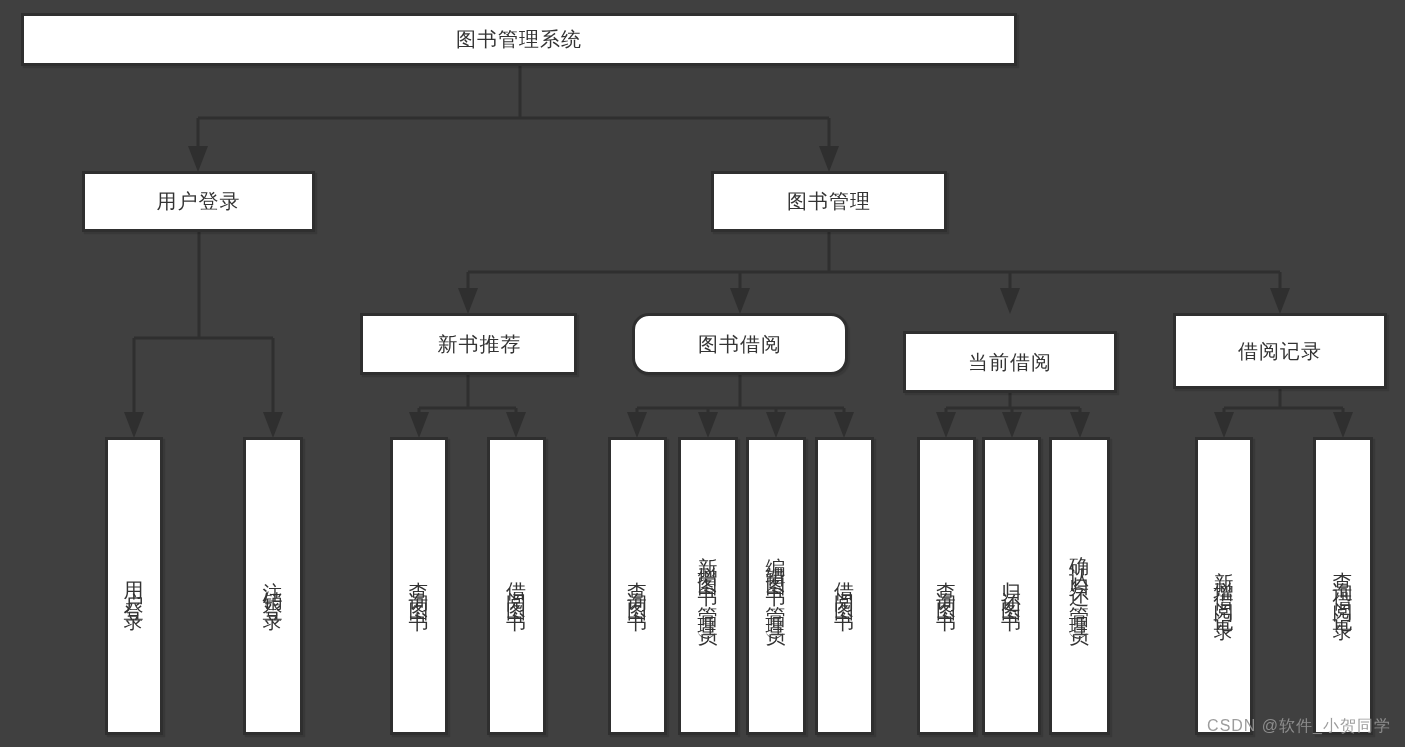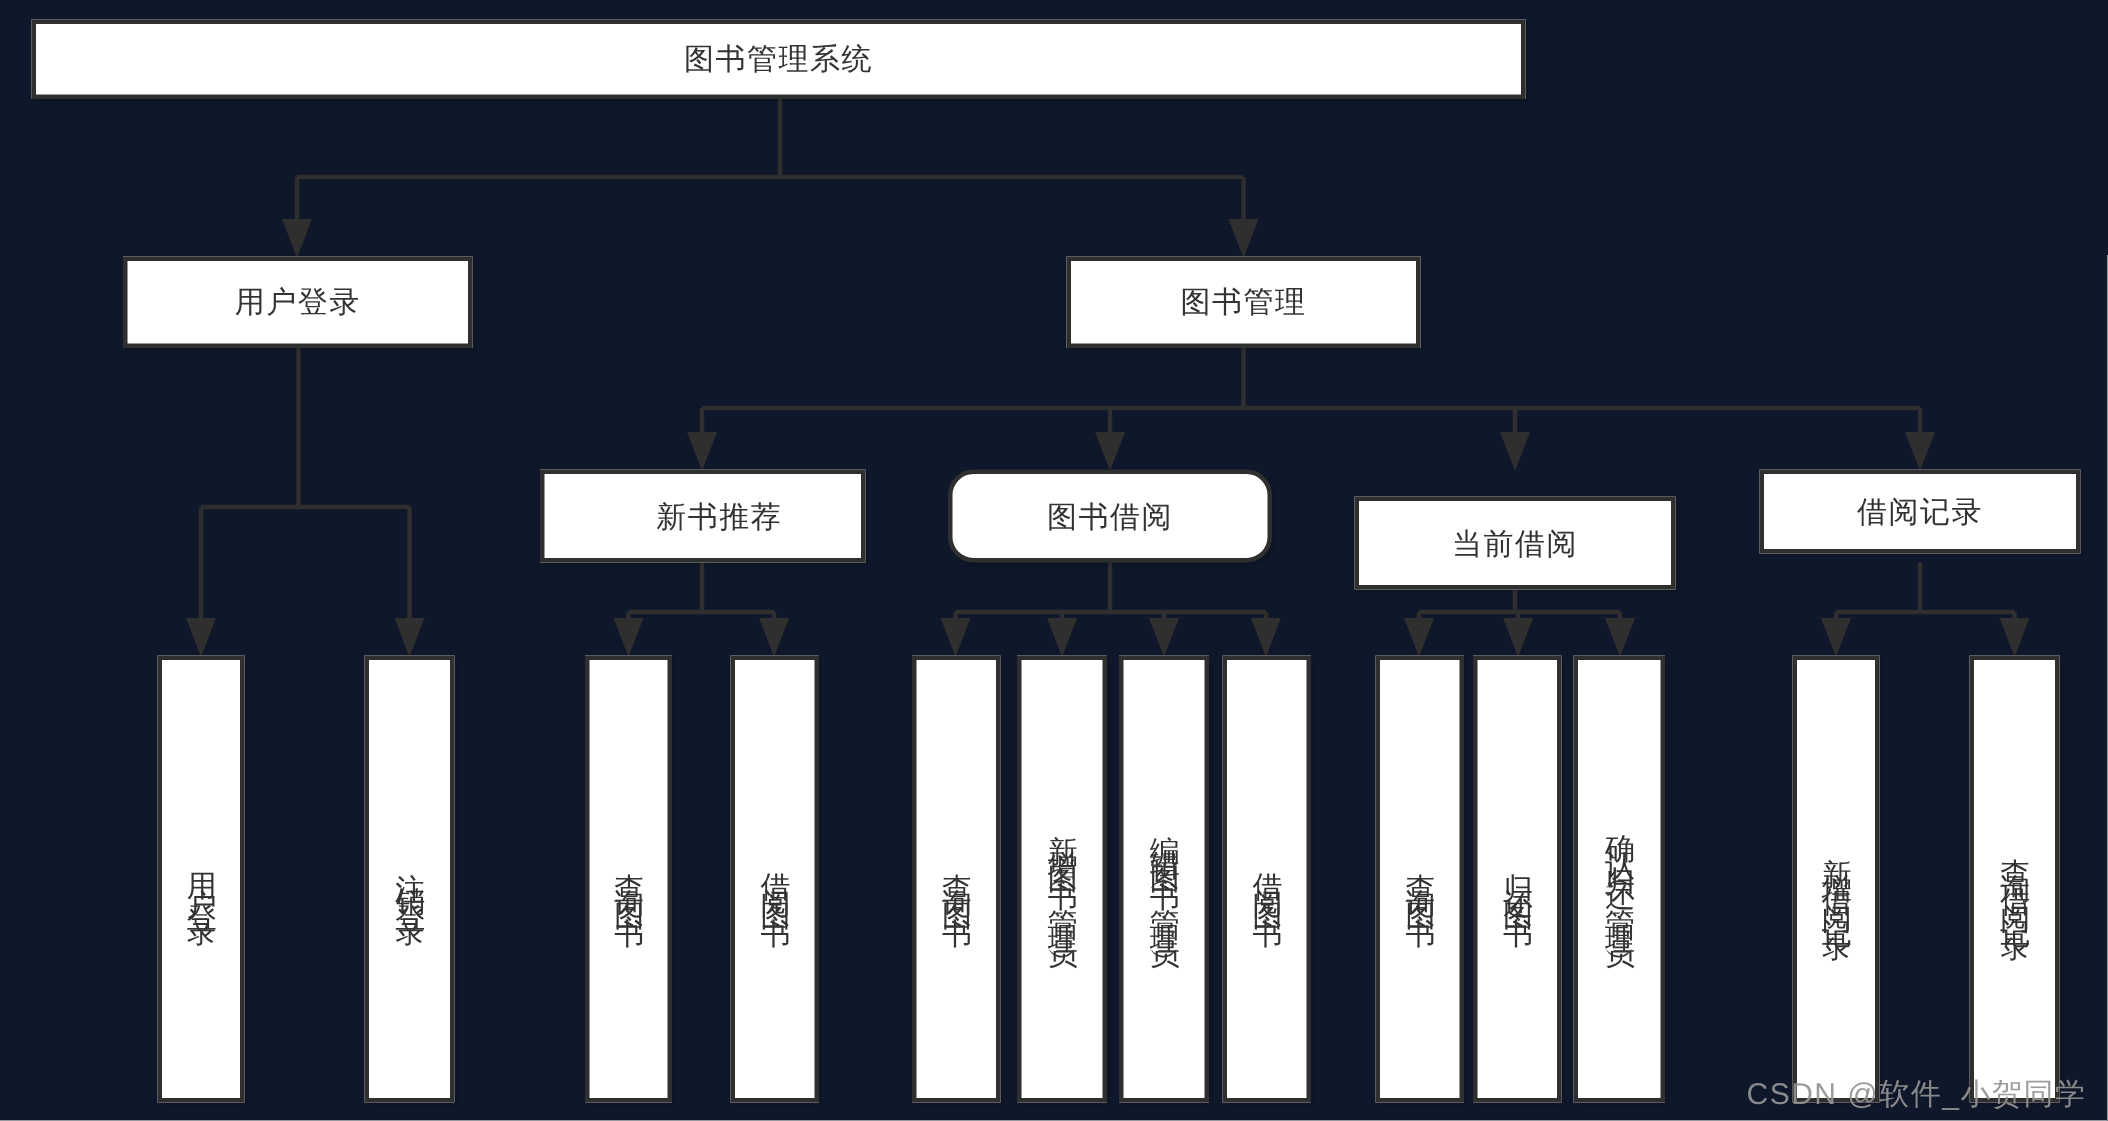--- a/index.html
+++ b/index.html
@@ -4,21 +4,21 @@
 <style>
   html, body {
     margin: 0;
     padding: 0;
     background: #ffffff;
   }
   .canvas {
     position: relative;
     width: 1405px;
     height: 747px;
-    background: #0f172a;
+    background: #404040;
     overflow: hidden;
     font-family: "Liberation Sans", "DejaVu Sans", sans-serif;
   }
   .connectors {
     position: absolute;
     left: 0;
     top: 0;
     z-index: 1;
   }
   .node {
@@ -39,21 +39,21 @@
     writing-mode: vertical-rl;
     text-orientation: upright;
     letter-spacing: 10px;
     line-height: 1;
   }
   .watermark {
     position: absolute;
     top: 716px;
     right: 14px;
     z-index: 5;
-    font-size: 20px;
+    font-size: 16px;
     color: rgba(148,148,148,0.92);
     letter-spacing: 1px;
     white-space: nowrap;
   }
 </style>
 </head>
 <body>
 
 <div class="canvas">
 
@@ -110,21 +110,21 @@
 
   <div class="node" style="left:360px; top:313px; width:217px; height:62px;padding-left:22px;">
     <span>新书推荐</span>
   </div>
   <div class="node" style="left:632px; top:313px; width:216px; height:62px;border-radius:17px;">
     <span>图书借阅</span>
   </div>
   <div class="node" style="left:903px; top:331px; width:214px; height:62px;">
     <span>当前借阅</span>
   </div>
-  <div class="node" style="left:1173px; top:313px; width:214px; height:56px;">
+  <div class="node" style="left:1173px; top:313px; width:214px; height:76px;">
     <span>借阅记录</span>
   </div>
 
   <div class="node" style="left:105px; top:437px; width:58px; height:298px;">
     <span class="vtext">用户登录</span>
   </div>
   <div class="node" style="left:243px; top:437px; width:60px; height:298px;">
     <span class="vtext">注销登录</span>
   </div>
 

